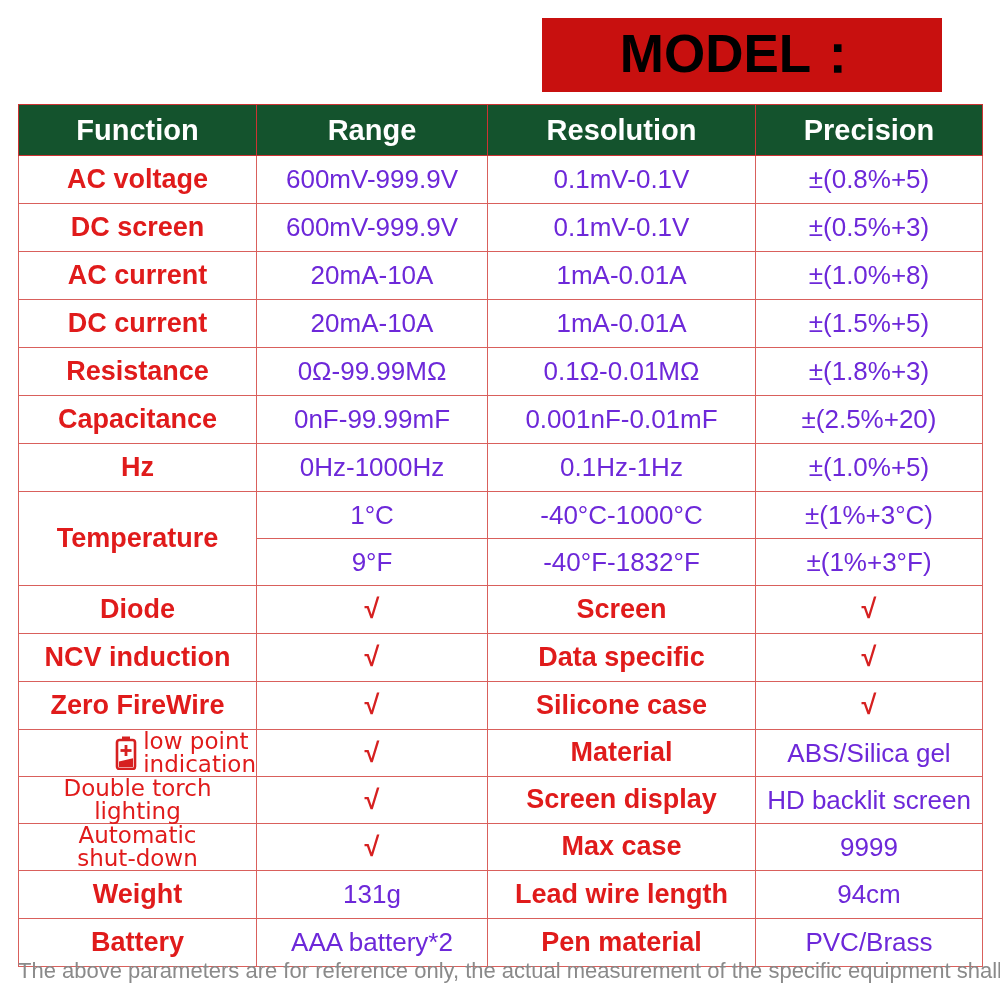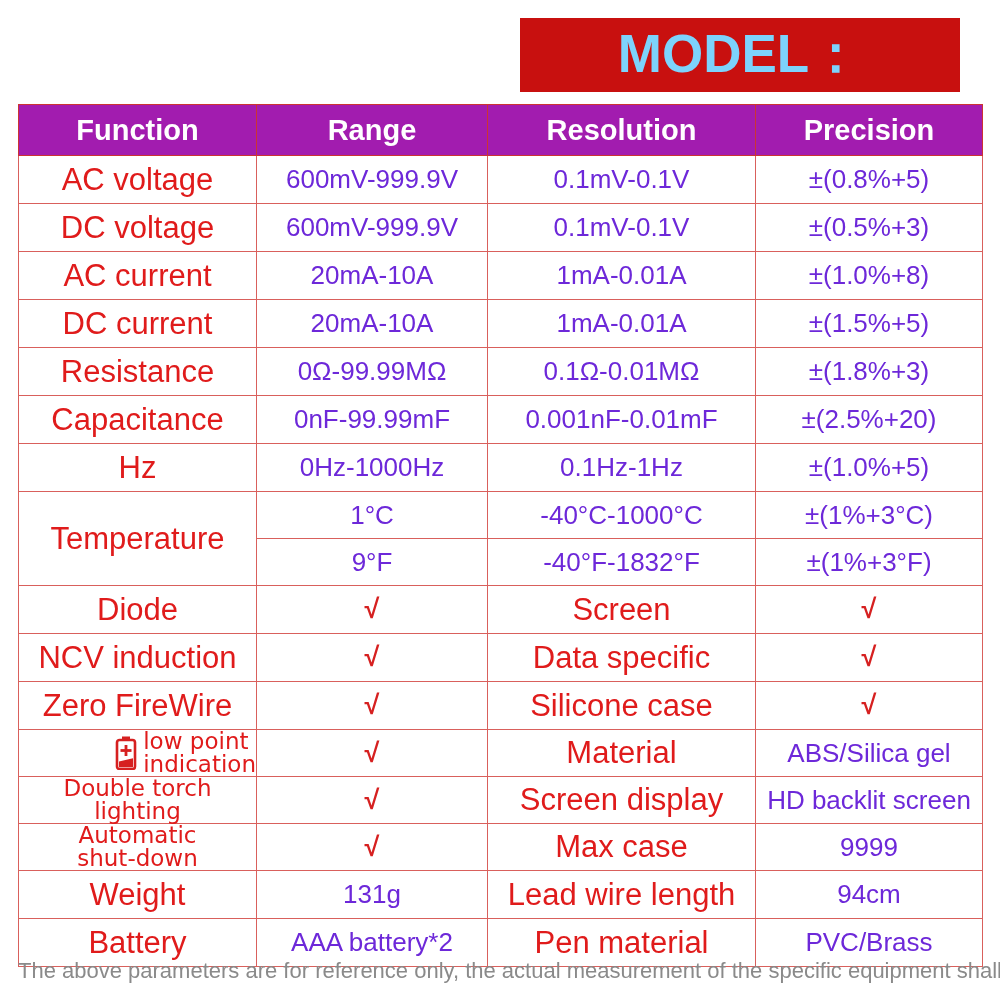--- a/index.html
+++ b/index.html
@@ -16,29 +16,29 @@
   .page {
     position: relative;
     width: 1000px;
     height: 1000px;
     box-sizing: border-box;
   }
 
   
   .model-banner {
     position: absolute;
-    left: 520px;
+    left: 542px;
     top: 18px;
-    width: 440px;
+    width: 400px;
     height: 74px;
     background: #c8100f;
     display: flex;
     align-items: center;
     justify-content: center;
-    color: #7dd3fc;
+    color: #000000;
     font-size: 53px;
     font-weight: bold;
     letter-spacing: 0px;
     white-space: nowrap;
   }
   .model-banner .m-label { font-weight: bold; }
   .model-banner .m-value { font-weight: bold; margin-left: 16px; }
 
   
   .spec-table {
@@ -51,40 +51,41 @@
   }
   .spec-table td, .spec-table th {
     border: 1px solid #d9605c;
     padding: 0;
     text-align: center;
     vertical-align: middle;
   }
 
   
   .thead-row th {
-    background: #a21caf;
+    background: #14532d;
     color: #ffffff;
     font-size: 29px;
     font-weight: bold;
     height: 50px;
     border: 1px solid #cc3333;
     line-height: 1.05;
   }
 
   
   col.c1 { width: 238px; }
   col.c2 { width: 231px; }
   col.c3 { width: 268px; }
   col.c4 { width: 227px; }
 
   
   .fn {
     color: #e01b1b;
-    font-size: 31px;
+    font-size: 27px;
     line-height: 1.08;
+    font-weight: bold;
   }
   .val {
     color: #6d28d9;
     font-size: 26px;
     line-height: 1.08;
   }
   .row-std td { height: 47px; }
   .row-temp td { height: 46px; }
   .row-feat td { height: 47px; }
   .row-two td { height: 44px; }
@@ -160,21 +161,21 @@
     </thead>
     <tbody>
 
       <tr class="row-std">
         <td class="fn">AC voltage</td>
         <td class="val">600mV-999.9V</td>
         <td class="val">0.1mV-0.1V</td>
         <td class="val">±(0.8%+5)</td>
       </tr>
       <tr class="row-std">
-        <td class="fn">DC voltage</td>
+        <td class="fn">DC screen</td>
         <td class="val">600mV-999.9V</td>
         <td class="val">0.1mV-0.1V</td>
         <td class="val">±(0.5%+3)</td>
       </tr>
       <tr class="row-std">
         <td class="fn">AC current</td>
         <td class="val">20mA-10A</td>
         <td class="val">1mA-0.01A</td>
         <td class="val">±(1.0%+8)</td>
       </tr>

